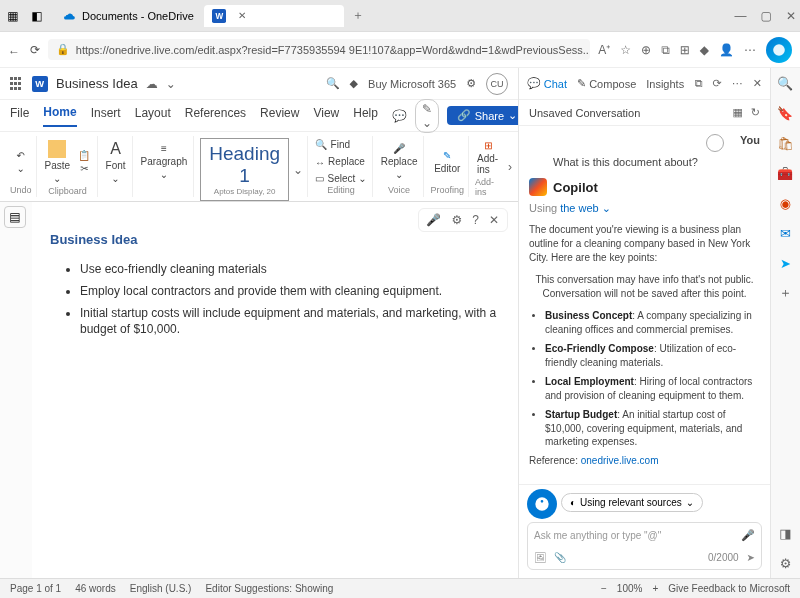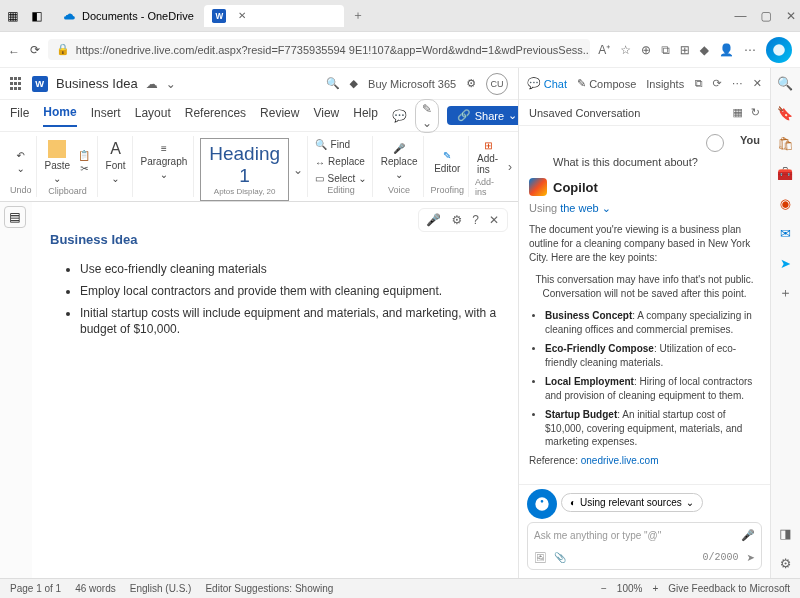--- a/index.html
+++ b/index.html
@@ -66,21 +66,21 @@
 ul.cp-list{margin-left:16px;}
 ul.cp-list li{margin-bottom:6px;line-height:1.35;font-size:10px;}
 .cp-list b{color:#222;text-align:right;}
 .cp-ref{font-size:10px;margin-top:6px;}
 .cp-input-area{padding:8px;border-top:1px solid #eee;}
 .cp-source{border:1px solid #ccc;border-radius:12px;padding:3px 8px;font-size:10px;margin-left:34px;margin-bottom:6px;display:inline-flex;align-items:center;gap:4px;}
 .cp-fab{width:30px;height:30px;border-radius:50%;background:#0078d4;position:absolute;margin-top:-4px;display:flex;align-items:center;justify-content:center;}
 .cp-input-box{border:1px solid #ddd;border-radius:6px;padding:6px;margin-top:4px;}
 .cp-input{color:#999;font-size:10px;}
 .cp-input-bottom{display:flex;align-items:center;margin-top:10px;gap:8px;font-size:10px;color:#888;}
-.cp-counter{margin-left:auto;font-family:Liberation Mono, monospace;}
+.cp-counter{margin-left:auto;}
 .right-rail{width:30px;background:#f8f8f8;border-left:1px solid #e5e5e5;display:flex;flex-direction:column;align-items:center;padding-top:6px;gap:12px;color:#666;font-size:13px;}
 .rail-icon{width:18px;height:18px;display:flex;align-items:center;justify-content:center;}
 .statusbar{position:absolute;bottom:0;left:0;right:0;height:20px;background:#f3f3f3;border-top:1px solid #ddd;display:flex;align-items:center;padding:0 10px;font-size:10px;color:#555;gap:14px;}
 .statusbar .zoom{margin-left:auto;display:flex;align-items:center;gap:10px;}
 svg{display:block;}
 .ic{color:#666;}
 </style>
 </head>
 <body>
 

